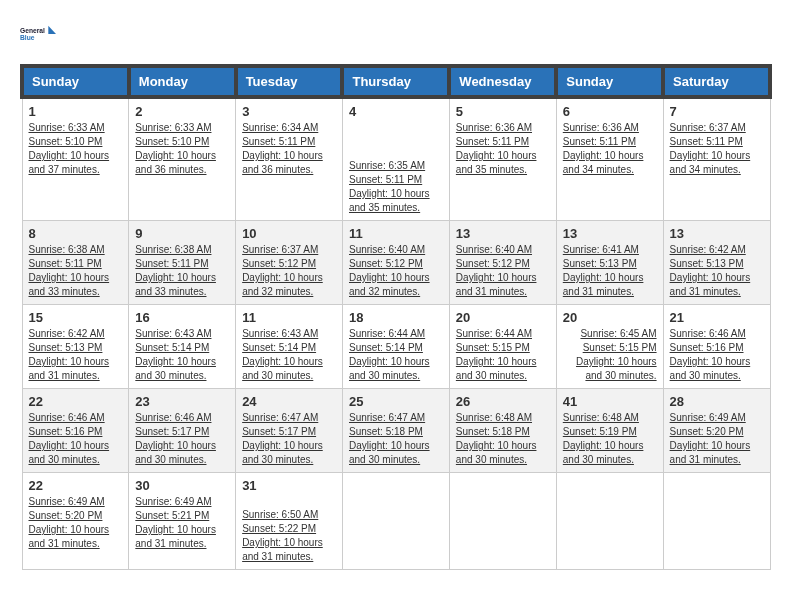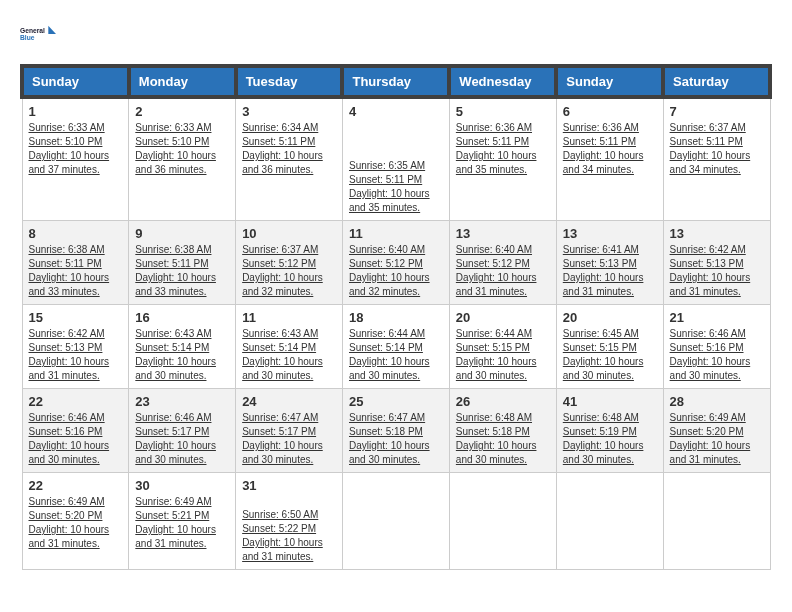--- a/index.html
+++ b/index.html
@@ -229,21 +229,21 @@
 Daylight: 10 hours and 30 minutes.</div>
         </td>
         <td>
           <span class="day-num">20</span>
           <div class="day-info" style="white-space: pre-line;">Sunrise: 6:44 AM
 Sunset: 5:15 PM
 Daylight: 10 hours and 30 minutes.</div>
         </td>
         <td>
           <span class="day-num">20</span>
-          <div class="day-info" style="white-space: pre-line;">Sunrise: 6:45 AM
+          <div class="day-info" style="white-space: pre-line; text-align: right;">Sunrise: 6:45 AM
 Sunset: 5:15 PM
 Daylight: 10 hours and 30 minutes.</div>
         </td>
         <td>
           <span class="day-num">21</span>
           <div class="day-info" style="white-space: pre-line;">Sunrise: 6:46 AM
 Sunset: 5:16 PM
 Daylight: 10 hours and 30 minutes.</div>
         </td>
       </tr>

